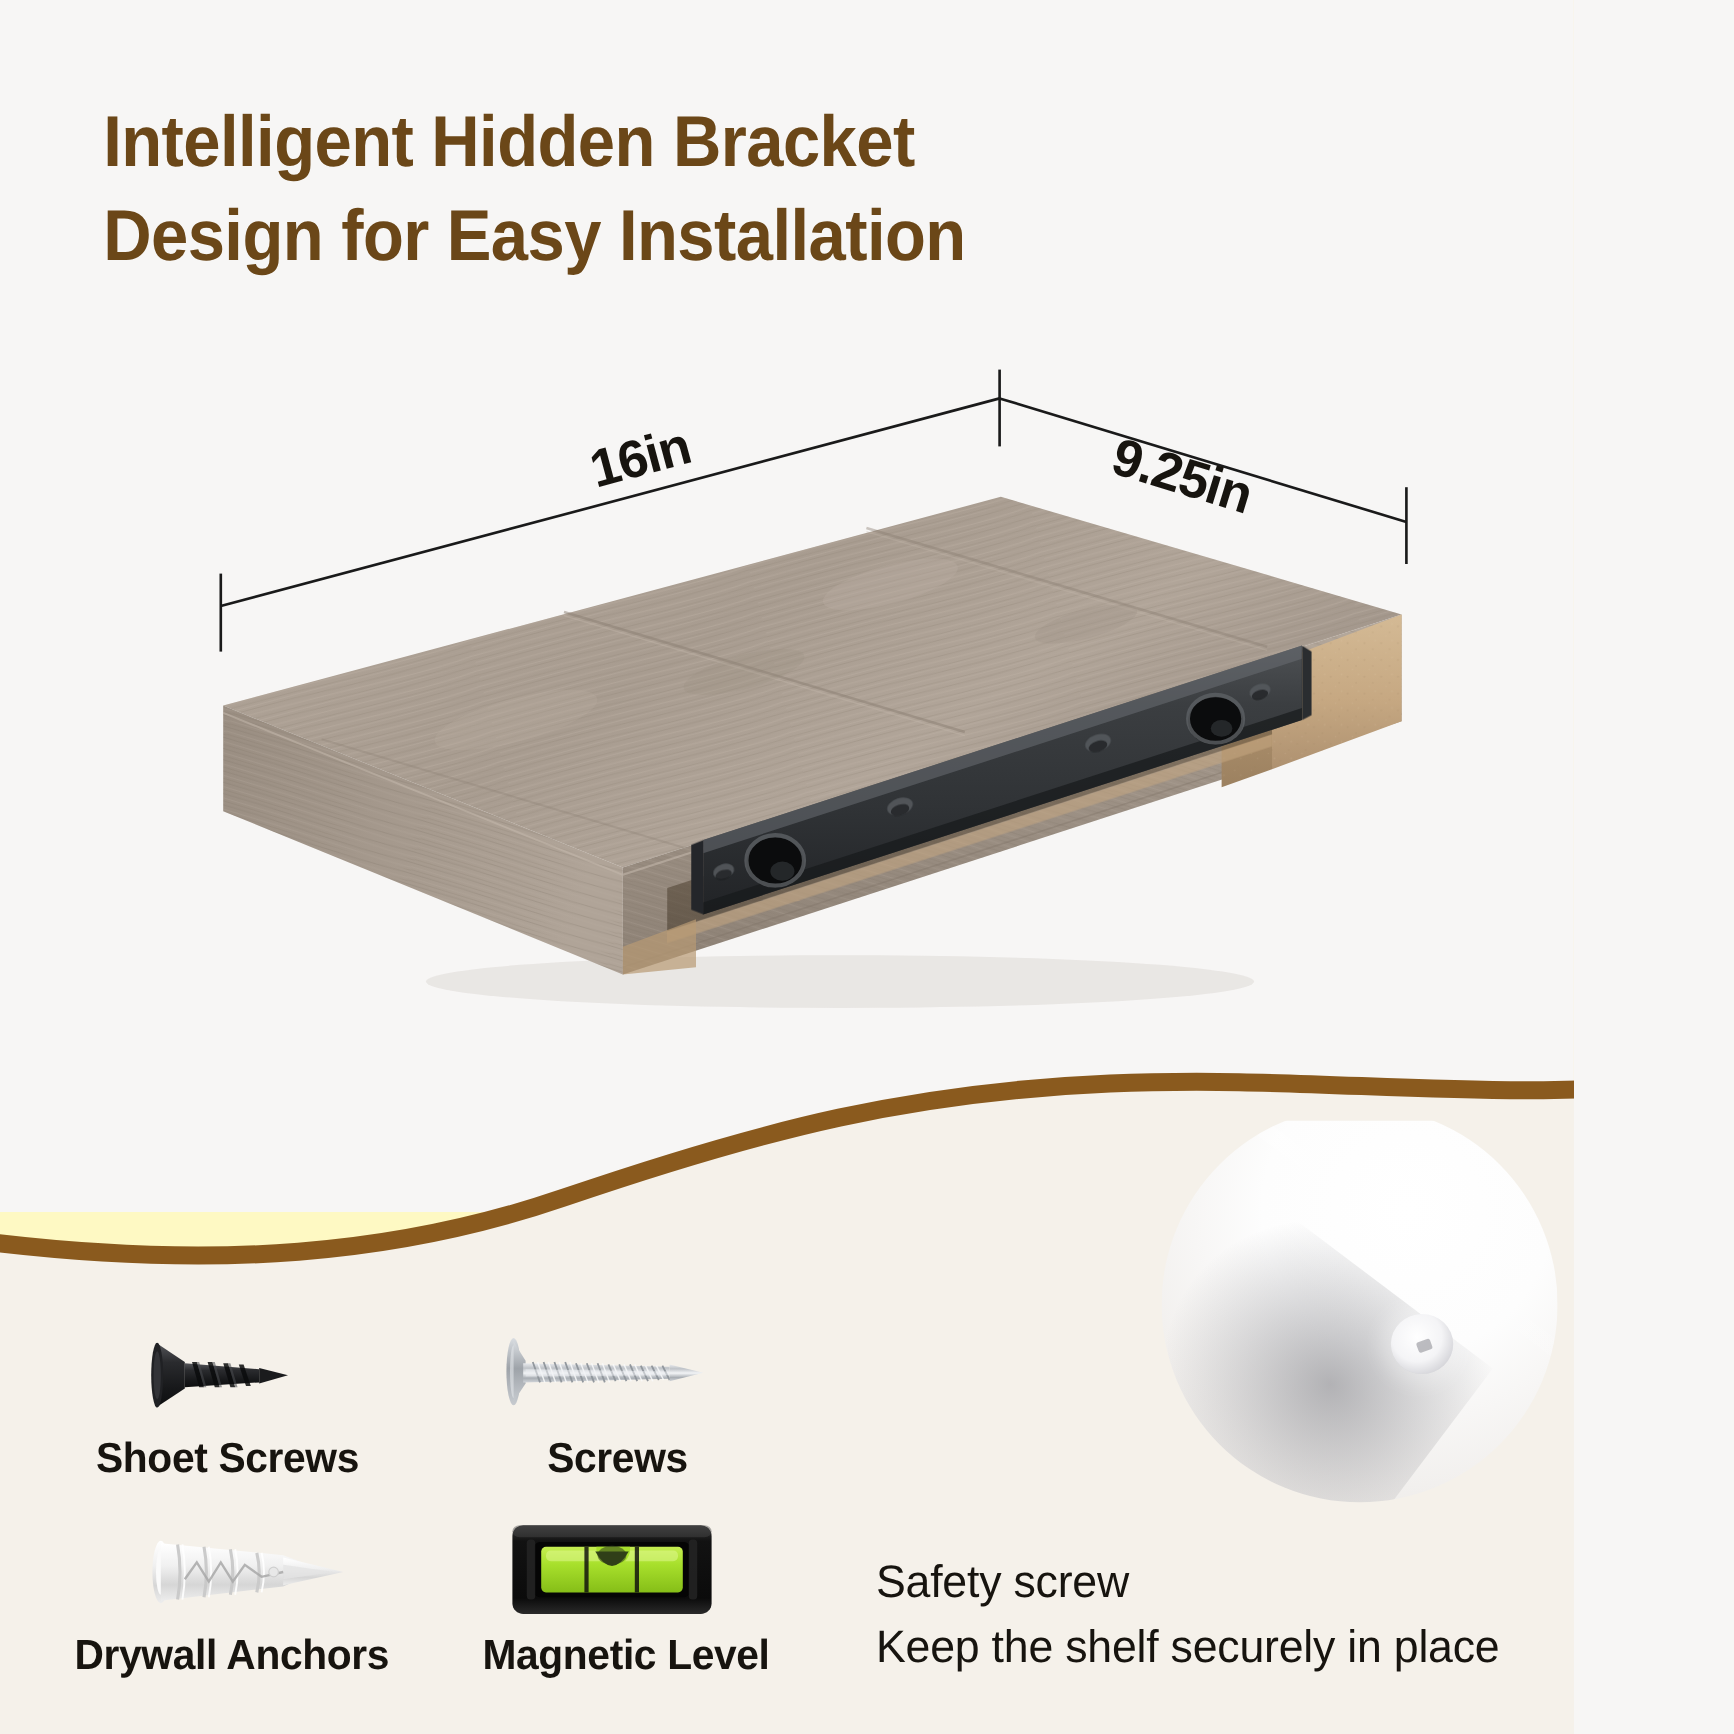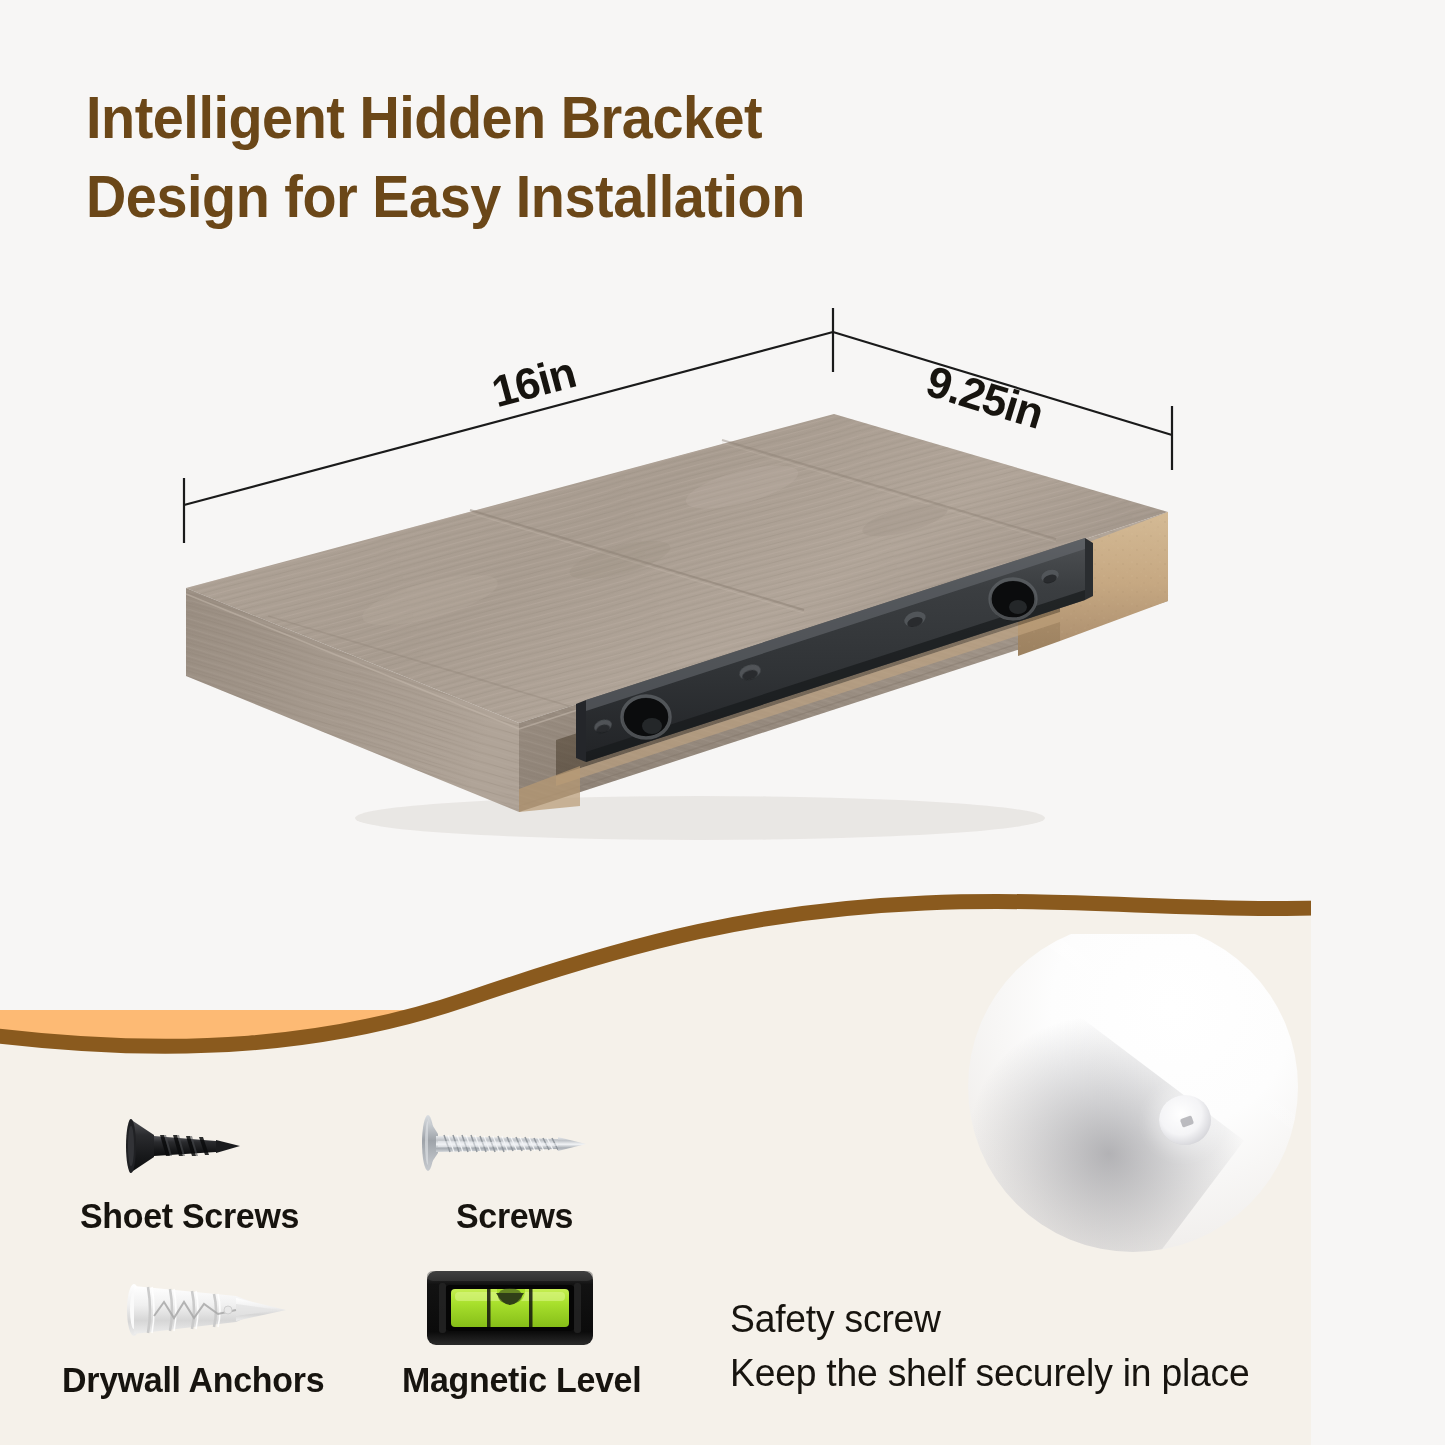--- a/index.html
+++ b/index.html
@@ -5,21 +5,21 @@
   * { box-sizing: border-box; margin: 0; padding: 0; }
   html, body {
     width: 1445px; height: 1445px;
     font-family: "Liberation Sans", sans-serif;
     background: #F7F6F5;
     overflow: hidden;
   }
   #page {
     position: relative;
     width: 1311px; height: 1445px;
-    background: #fdba74;
+    background: #fef9c3;
     overflow: hidden;
     padding-left: 16px;
   }
 
   
   .top-bg {
     position: absolute; left: 0; top: 0;
     width: 1445px; height: 1010px;
     background: #F7F6F5;
   }

